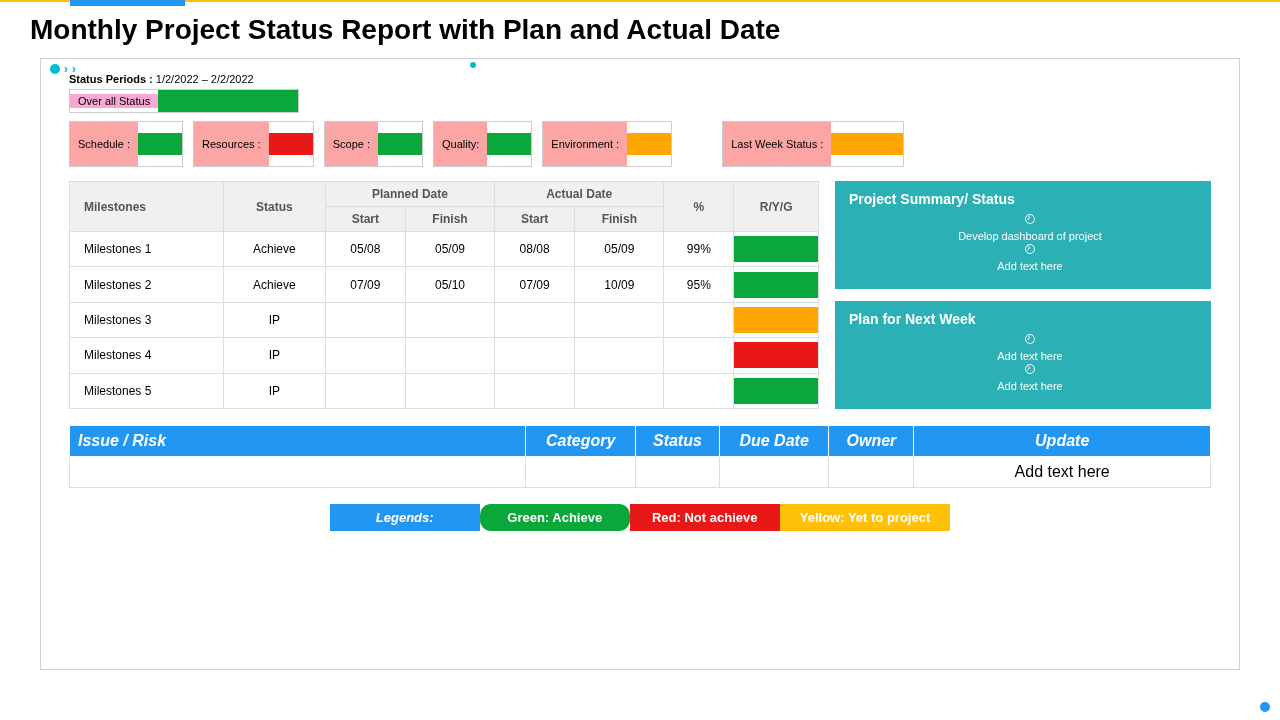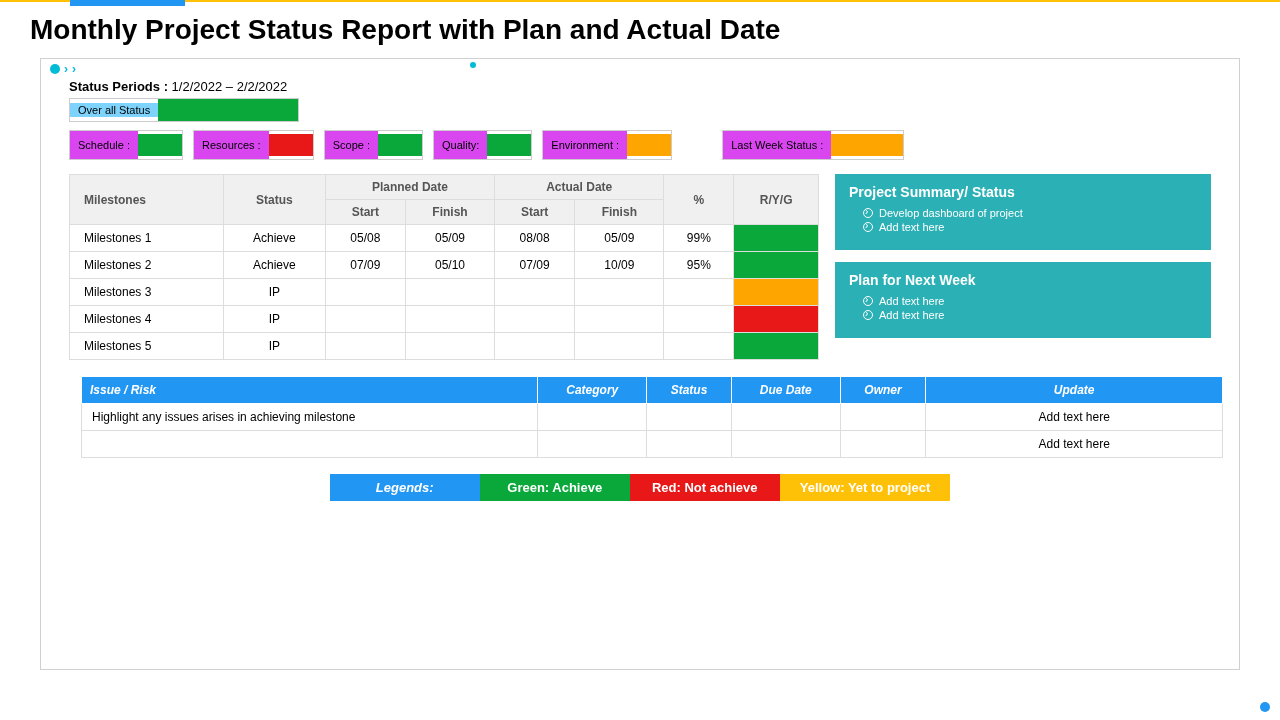--- a/index.html
+++ b/index.html
@@ -10,30 +10,30 @@
 
   .page-title { font-size: 28px; font-weight: 700; color: #000; padding: 12px 30px 12px; }
 
   .content-frame { margin: 0 40px; border: 1px solid #d0d0d0; padding: 14px 28px 12px; height: 612px; position: relative; }
 
   .decor-dots { position: absolute; top: 62px; left: 50px; display: flex; align-items: center; gap: 4px; }
   .decor-dots .c1 { width: 10px; height: 10px; border-radius: 50%; background: #00bcd4; }
   .decor-dots .c2 { color: #00bcd4; font-size: 12px; font-weight: 700; }
   .decor-dot-mid { position: absolute; top: 62px; left: 470px; width: 6px; height: 6px; border-radius:50%; background:#00bcd4; }
 
-  .status-periods { font-size: 13px; margin-bottom: 4px; margin-top: 6px; }
+  .status-periods { font-size: 11px; margin-bottom: 4px; }
   .status-periods b { font-weight: 700; }
 
   .overall-row { display: inline-flex; align-items: center; border: 1px solid #ccc; font-size: 11px; }
-  .overall-row .lbl { padding: 1px 8px; background: #7dd3fc; }
+  .overall-row .lbl { padding: 1px 8px; background: #f9a8d4; }
   .overall-row .swatch { width: 140px; height: 22px; }
 
   .kpi-bar { display: flex; gap: 10px; margin-top: 8px; }
   .kpi { display: inline-flex; align-items: center; border: 1px solid #ccc; font-size: 11px; }
-  .kpi .lbl { padding: 8px 8px; background: #d946ef; text-align: right; }
+  .kpi .lbl { padding: 16px 8px; background: #fca5a5; text-align: right; }
   .kpi .swatch { width: 44px; height: 22px; }
   .kpi.wide .swatch { width: 72px; }
   .spacer { width: 30px; }
 
   .green { background: #0aa83a; }
   .red { background: #e81818; }
   .amber { background: #ffa500; }
 
   .mid-row { display: flex; gap: 16px; margin-top: 14px; }
 
@@ -41,33 +41,33 @@
   table.milestones th, table.milestones td { border: 1px solid #ddd; padding: 5px 8px; text-align: center; margin-top: 25px; }
   table.milestones thead th { background: #f0f0f0; font-weight: 700; color:#555; }
   table.milestones .left { text-align: left; padding-left: 14px; font-weight:700; }
   table.milestones tbody td.left { font-weight:400; }
   table.milestones .ryg-cell { padding:0; }
   table.milestones .ryg-swatch { width:100%; height:26px; }
 
   .side-panels { flex:1; display:flex; flex-direction:column; gap:12px; }
   .panel { background:#2bb0b5; color:#fff; padding:10px 14px 16px; font-size:12px; }
   .panel .ptitle { font-weight:700; font-size:14px; margin-bottom:6px; }
-  .panel .pitem { display:flex; align-items:center; gap:6px; padding:1px 0 1px 14px; font-size:11px; }
+  .panel .pitem { display:flex; align-items:center; gap:6px; padding:1px 0 1px 14px; font-size:11px;flex-direction:column; }
   .panel .bullet { width:10px; height:10px; border-radius:50%; border:1px solid #fff; position:relative; }
   .panel .bullet::after { content:"›"; position:absolute; left:1px; top:-3px; font-size:10px; }
 
-  table.issues { border-collapse: collapse; font-size: 12px; width: 100%; margin-top: 16px; margin-left: 12px; }
+  table.issues { border-collapse: collapse; font-size: 16px; width: 100%; margin-top: 16px; }
   table.issues th { background:#2196f3; color:#fff; border:1px solid #fff; padding:6px 8px; font-style:italic; }
   table.issues td { border:1px solid #ddd; padding:6px 10px; }
   table.issues td.center { text-align:center; }
 
   .legends { display:flex; justify-content:center; margin-top:16px; }
   .legend-box { padding:6px 20px; color:#fff; font-size:13px; font-weight:700; min-width:150px; text-align:center; }
   .lg-blue { background:#2196f3; font-style:italic; }
-  .lg-green { background:#0aa83a; }
+  .lg-green { background:#0aa83a;border-radius:11px; }
   .lg-red { background:#e81818; }
   .lg-yellow { background:#ffc107; }
 
   .corner-dot { position:absolute; right:10px; bottom:8px; width:10px; height:10px; border-radius:50%; background:#2196f3; }
 </style>
 </head>
 <body>
 
 <div class="top-line"></div>
 <div class="top-accent"></div>
@@ -239,28 +239,20 @@
           <th style="text-align: left; width: 40%;">Issue / Risk</th>
           <th>Category</th>
           <th>Status</th>
           <th>Due Date</th>
           <th>Owner</th>
           <th style="width: 26%;">Update</th>
         </tr>
       </thead>
     <tbody id="issues-body">
         <tr>
-          <td>Highlight any issues arises in achieving milestone</td>
-          <td class="center"></td>
-          <td class="center"></td>
-          <td class="center"></td>
-          <td class="center"></td>
-          <td class="center">Add text here</td>
-        </tr>
-        <tr>
           <td></td>
           <td class="center"></td>
           <td class="center"></td>
           <td class="center"></td>
           <td class="center"></td>
           <td class="center">Add text here</td>
         </tr>
       </tbody>
   </table>
 

